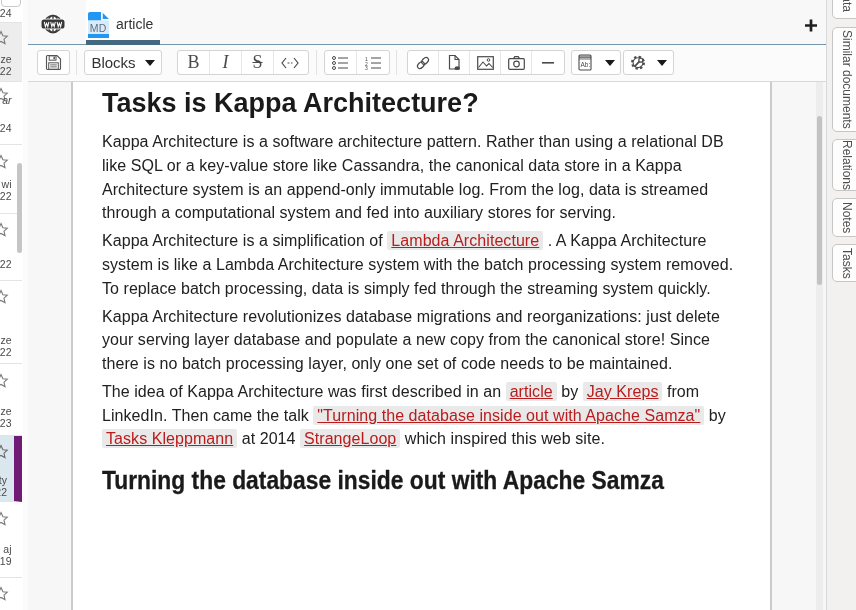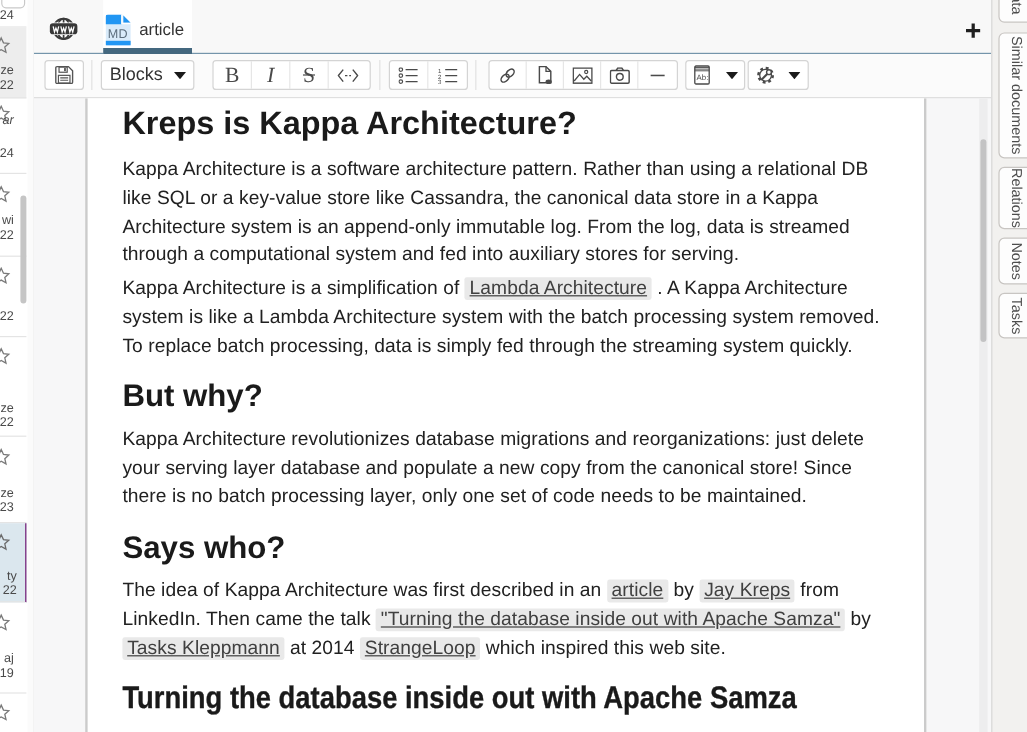--- a/index.html
+++ b/index.html
@@ -31,21 +31,21 @@
 .tsep { position:absolute; top:5px; height:25px; width:1px; background:#e2e2e2; }
 
 
 #contentwrap { position:absolute; left:0; top:82px; width:798px; height:528px; background:#f7f7f8; }
 #paper { position:absolute; left:43px; top:0; width:701px; height:528px; background:#fff; border-left:2px solid #cbcbcb; border-right:2px solid #cbcbcb; padding:6.1px 29px 0 29px; overflow:hidden; }
 #paper h1.first { font-size:27px; line-height:31px; color:#1a1a1a; margin:0 0 11.2px 0; }
 #paper h1.h2nd { font-size:26px; line-height:30px; color:#1a1a1a; margin:13.8px 0 10.7px 0; }
 #paper h1.h3rd { font-size:26px; line-height:30px; color:#1a1a1a; margin:14.8px 0 10.5px 0; }
 #paper h2 { font-size:26px; line-height:30px; color:#1a1a1a; margin:13.8px 0 0 0; transform:scaleX(0.878); transform-origin:left; white-space:nowrap; -webkit-text-stroke:0.3px #1a1a1a; }
 #paper p { font-size:16px; line-height:23.7px; color:#212121; letter-spacing:0.06px; margin:0 0 4.2px 0; }
-#paper a { background:#e9e9e9; color:#404040; text-decoration:underline; padding:1px 4px; border-radius:2px; }
+#paper a { background:#e9e9e9; color:#b91c1c; text-decoration:underline; padding:1px 4px; border-radius:2px; }
 #cthumb { position:absolute; left:788.5px; top:34px; width:5.5px; height:169px; background:#c3c3c4; border-radius:3px; }
 
 
 #rightbar { position:absolute; left:826px; top:0; width:30px; height:610px; background:#f2f1ef; border-left:1px solid #d8d8d8; }
 .rtab { position:absolute; left:5px; width:30px; background:#fdfdfd; border:1px solid #c8c5c2; border-radius:5px 0 0 5px; display:flex; align-items:center; justify-content:center; }
 .rtab span { writing-mode:vertical-rl; font-size:12px; color:#4d4d4d; white-space:nowrap; }
 </style>
 </head>
 <body>
 <div id="app">
@@ -90,21 +90,21 @@
       <span class="l1" style="top:53px;">ze</span>
         <span class="l2" style="top:65px;">22</span>
     </div>
     <div class="sitem" style="top:364px;height:72px;">
       <svg class="star" style="top:9px" width="16" height="16" viewBox="0 0 16 16">
           <path d="M8 1.6 L9.9 5.7 L14.3 6.2 L11 9.2 L12 13.6 L8 11.4 L4 13.6 L5 9.2 L1.7 6.2 L6.1 5.7 Z" fill="none" stroke="#7a7a7a" stroke-width="1.1"></path>
         </svg>
       <span class="l1" style="top:41px;">ze</span>
         <span class="l2" style="top:53px;">23</span>
     </div>
-    <div class="sitem" style="top:436px;height:66px;background:#dbe7ee;border-right:1px solid #701a75;width:22px;">
+    <div class="sitem" style="top:436px;height:66px;background:#dbe7ee;border-right:8px solid #701a75;width:22px;">
       <svg class="star" style="top:8px" width="16" height="16" viewBox="0 0 16 16">
           <path d="M8 1.6 L9.9 5.7 L14.3 6.2 L11 9.2 L12 13.6 L8 11.4 L4 13.6 L5 9.2 L1.7 6.2 L6.1 5.7 Z" fill="none" stroke="#6a6a6a" stroke-width="1.1"></path>
         </svg>
       <span class="l1" style="top:38px;right:7px;">ty</span>
         <span class="l2" style="top:50px;right:7px;">22</span>
     </div>
     <div class="sitem" style="top:502px;height:76px;">
       <svg class="star" style="top:9px" width="16" height="16" viewBox="0 0 16 16">
           <path d="M8 1.6 L9.9 5.7 L14.3 6.2 L11 9.2 L12 13.6 L8 11.4 L4 13.6 L5 9.2 L1.7 6.2 L6.1 5.7 Z" fill="none" stroke="#7a7a7a" stroke-width="1.1"></path>
         </svg>
@@ -271,26 +271,24 @@
         </svg>
         <span id="tabtitle">article</span>
       </div>
       <svg id="plusbtn" width="12" height="13" viewBox="0 0 12 13">
           <path d="M6 0.5 V12.5 M0 6.5 H12" stroke="#1f1f1f" stroke-width="2.7"></path>
         </svg>
     </div>
 
     <div id="contentwrap">
       <div id="paper">
-        <h1 class="first">Kreps is Kappa Architecture?</h1>
+        <h1 class="first">Tasks is Kappa Architecture?</h1>
         <p>Kappa Architecture is a software architecture pattern. Rather than using a relational DB<br>like SQL or a key-value store like Cassandra, the canonical data store in a Kappa<br>Architecture system is an append-only immutable log. From the log, data is streamed<br>through a computational system and fed into auxiliary stores for serving.</p>
         <p>Kappa Architecture is a simplification of <a>Lambda Architecture</a> . A Kappa Architecture<br>system is like a Lambda Architecture system with the batch processing system removed.<br>To replace batch processing, data is simply fed through the streaming system quickly.</p>
-        <h1 class="h2nd">But why?</h1>
         <p>Kappa Architecture revolutionizes database migrations and reorganizations: just delete<br>your serving layer database and populate a new copy from the canonical store! Since<br>there is no batch processing layer, only one set of code needs to be maintained.</p>
-        <h1 class="h3rd">Says who?</h1>
         <p>The idea of Kappa Architecture was first described in an <a>article</a> by <a>Jay Kreps</a> from<br>LinkedIn. Then came the talk <a>"Turning the database inside out with Apache Samza"</a> by<br><a>Tasks Kleppmann</a> at 2014 <a>StrangeLoop</a> which inspired this web site.</p>
         <h2>Turning the database inside out with Apache Samza</h2>
       </div>
       <div style="position:absolute;left:788px;top:0;width:7px;height:528px;background:#ededee;"></div>
       <div id="cthumb"></div>
     </div>
   </div>
 
   <div id="rightbar">
     <div class="rtab" style="top:-44px;height:63px;">

